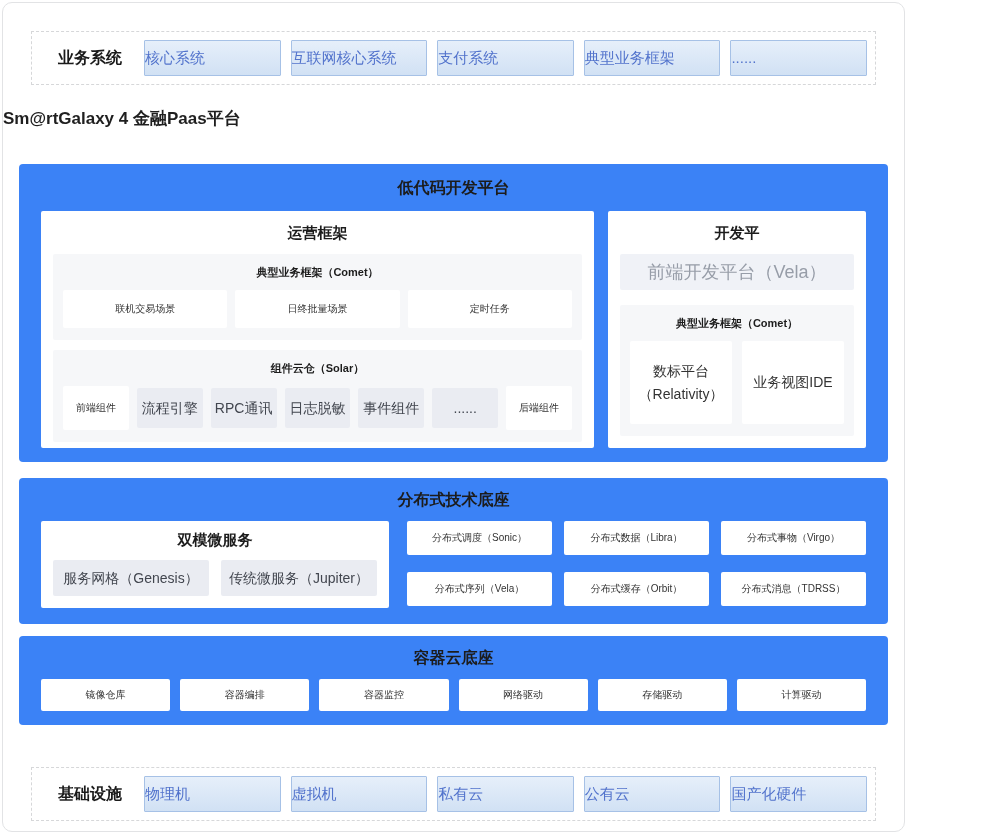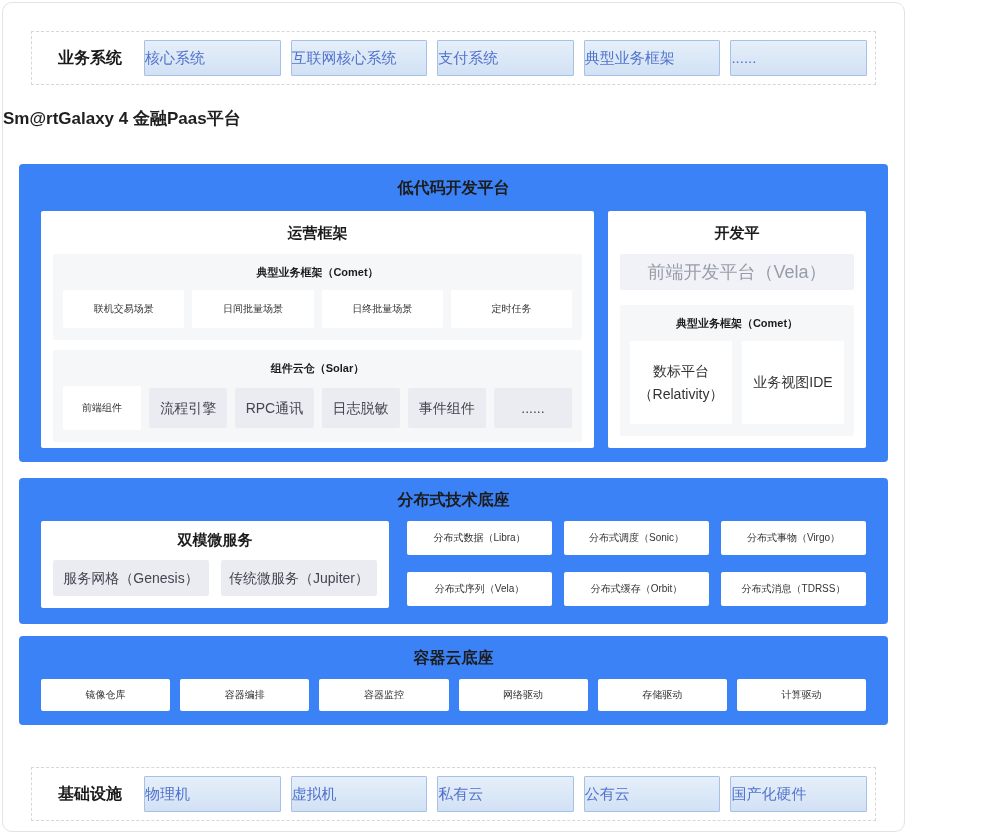--- a/index.html
+++ b/index.html
@@ -112,35 +112,35 @@
     <div class="sec-title">低代码开发平台</div>
     <div class="cards">
 
       <div class="card card-left">
         <div class="card-title">运营框架</div>
 
         <div class="panel">
           <div class="panel-title">典型业务框架（Comet）</div>
           <div class="box-row">
             <div class="white-box">联机交易场景</div>
-            <div class="white-box">日间批量场景</div>
             <div class="white-box">日终批量场景</div>
             <div class="white-box">定时任务</div>
           </div>
         </div>
 
         <div class="panel" style="margin-top:10px;">
           <div class="panel-title">组件云仓（Solar）</div>
           <div class="box-row solar-row">
             <div class="white-box">前端组件</div>
             <div class="chip">流程引擎</div>
             <div class="chip">RPC通讯</div>
             <div class="chip">日志脱敏</div>
             <div class="chip">事件组件</div>
             <div class="chip">......</div>
+            <div class="white-box">后端组件</div>
           </div>
         </div>
       </div>
 
       <div class="card card-right">
         <div class="card-title">开发平</div>
         <div class="vela-box">前端开发平台（Vela）</div>
         <div class="right-panel">
           <div class="panel-title">典型业务框架（Comet）</div>
           <div class="tall-row">
@@ -161,22 +161,22 @@
     <div class="sec-title">分布式技术底座</div>
     <div class="dist-content">
       <div class="dual-card">
         <div class="card-title" style="padding:10px 0;">双模微服务</div>
         <div class="dual-chips">
           <div class="chip">服务网格（Genesis）</div>
           <div class="chip">传统微服务（Jupiter）</div>
         </div>
       </div>
       <div class="dist-grid">
+        <div class="white-box">分布式调度（Sonic）</div>
         <div class="white-box">分布式数据（Libra）</div>
-        <div class="white-box">分布式调度（Sonic）</div>
         <div class="white-box">分布式事物（Virgo）</div>
         <div class="white-box">分布式序列（Vela）</div>
         <div class="white-box">分布式缓存（Orbit）</div>
         <div class="white-box">分布式消息（TDRSS）</div>
       </div>
     </div>
   </div>
 
   <div class="section cloud">
     <div class="sec-title">容器云底座</div>

